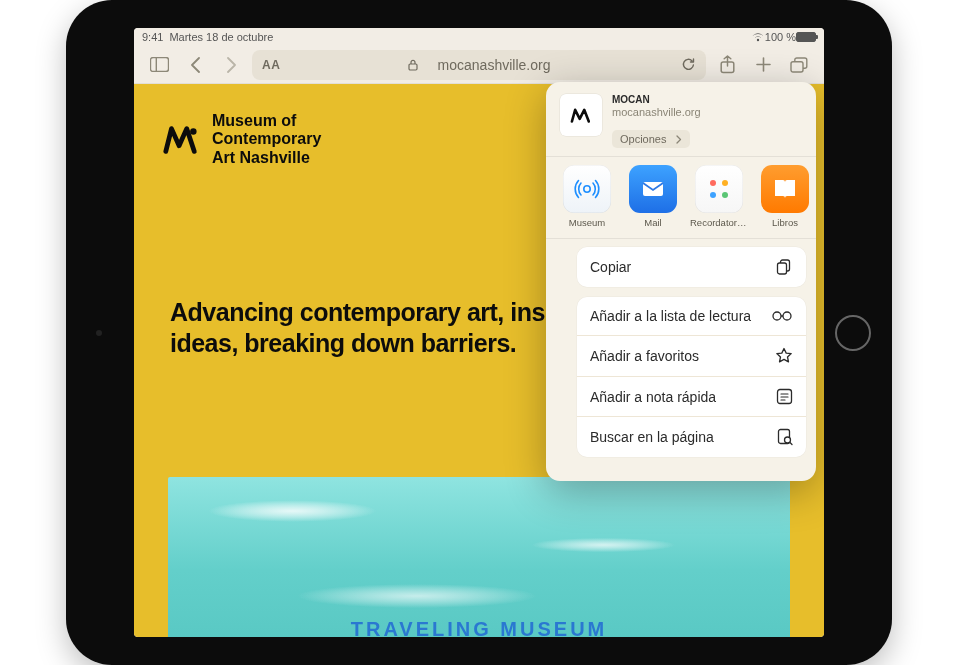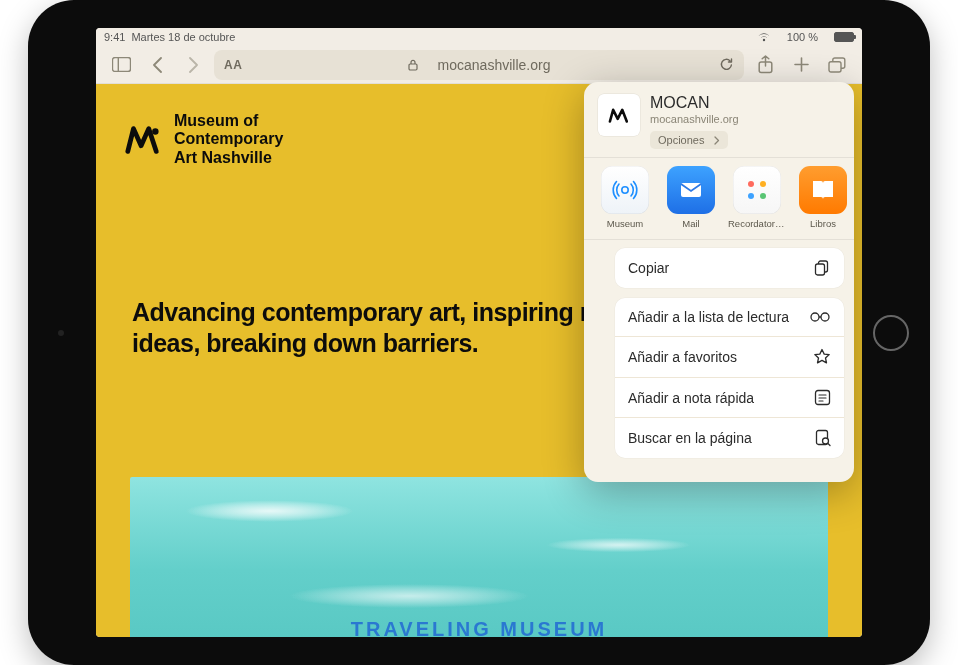--- a/index.html
+++ b/index.html
@@ -1,40 +1,40 @@
 <!DOCTYPE html>
 <html><head>
 <meta charset="utf-8">
 <style>
 * { margin: 0; padding: 0; box-sizing: border-box; font-family: -apple-system, "Helvetica Neue", Arial, sans-serif; -webkit-font-smoothing: antialiased; }
 body { background: #fff; display: flex; align-items: center; justify-content: center; min-height: 100vh; }
 
 .device-frame {
-  width: 902px; height: 665px; background: #0c0c0c; border-radius: 46px;
+  width: 826px; height: 665px; background: #0c0c0c; border-radius: 46px;
   padding: 28px 68px; position: relative; box-shadow: 0 10px 30px rgba(0,0,0,.25);
 }
 .home-button {
   position: absolute; right: 21px; top: 50%; transform: translateY(-50%);
   width: 36px; height: 36px; border: 2px solid #666; border-radius: 50%;
 }
 .camera-dot { position: absolute; left: 30px; top: 50%; transform: translateY(-50%);
   width: 6px; height: 6px; border-radius: 50%; background:#222; }
 
 .screen {
   width: 100%; height: 100%; background: #f2ede5; border-radius: 4px;
   overflow: hidden; position: relative; display: flex; flex-direction: column;
 }
 
 
 .status {
   height: 18px; display: flex; align-items: center; justify-content: space-between;
   padding: 0 8px; font-size: 11px; color: #555; background: #f2ede5;
 }
 .status-left { display:flex; gap:6px; align-items:center; }
-.status-right { display:flex; gap:16px; align-items:center; }
+.status-right { display:flex; gap:0; align-items:center; }
 .battery { width: 20px; height: 10px; border:1px solid #555; border-radius:2px; position:relative; }
 .battery::after { content:''; position:absolute; right:-3px; top:2px; width:2px; height:4px; background:#555; border-radius:0 1px 1px 0;}
 .battery i { display:block; height:100%; width:100%; background:#555; }
 
 
 .toolbar {
   height: 38px; display:flex; align-items:center; gap:6px; padding:0 10px;
   background: #f2ede5; border-bottom: 0.5px solid rgba(0,0,0,.06);
 }
 .tb-btn { width:30px; height:30px; display:flex; align-items:center; justify-content:center;
@@ -81,24 +81,24 @@
 .popover::before{
   content:''; position:absolute; top:-8px; right:68px;
   border:8px solid transparent; border-bottom-color:#f6f2e8;
 }
 .pv-head { display:flex; gap:10px; padding:12px 14px 8px; align-items:flex-start;}
 .pv-thumb {
   width:42px; height:42px; border-radius:6px; background:#fff;
   display:flex; align-items:center; justify-content:center; font-size:8px; text-align:center;
   box-shadow:0 0 0 .5px rgba(0,0,0,.08);
 }
-.pv-title { font-weight:400; font-size:16px; }
+.pv-title { font-weight:700; font-size:10px; }
 .pv-sub { font-size:11px; color:#8a8576; margin-top:1px;}
 .pv-opts {
-  margin-top:6px; display:inline-flex; align-items:center; gap:10px;
+  margin-top:12px; display:inline-flex; align-items:center; gap:10px;
   background:#ebe6d9; border-radius:5px; padding:3px 8px; font-size:11px; color:#6f6a5e;
 }
 .pv-apps { display:flex; gap:8px; padding:8px 12px 10px; border-top:.5px solid rgba(0,0,0,.07); border-bottom:.5px solid rgba(0,0,0,.07); overflow:hidden;}
 .app { width:58px; text-align:center; flex:none;}
 .app-icn {
   width:48px; height:48px; border-radius:11px; margin:0 auto 4px;
   display:flex; align-items:center; justify-content:center;
 }
 .app-lbl { font-size:9.5px; color:#5c584c; white-space:nowrap; overflow:hidden; text-overflow:ellipsis;}
 .pv-list { padding: 8px 10px 14px;}

